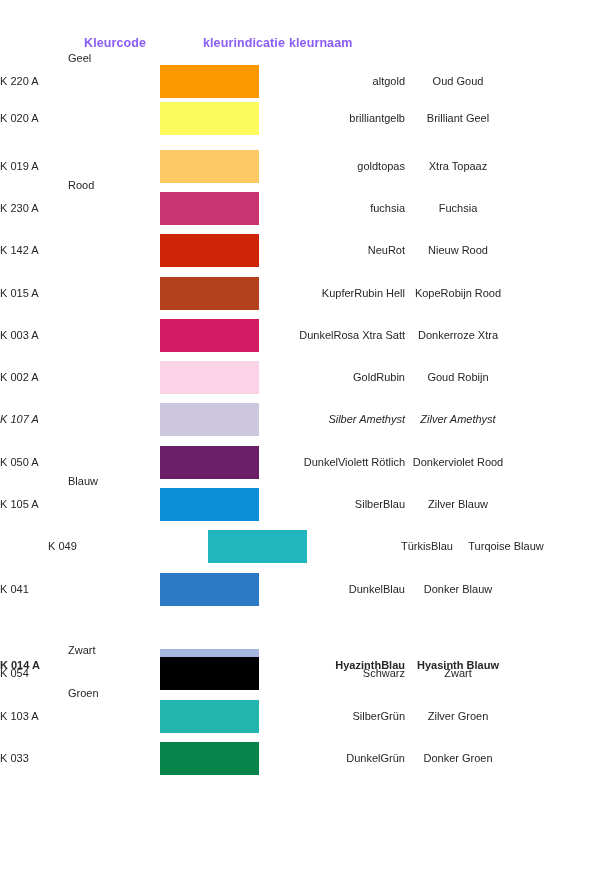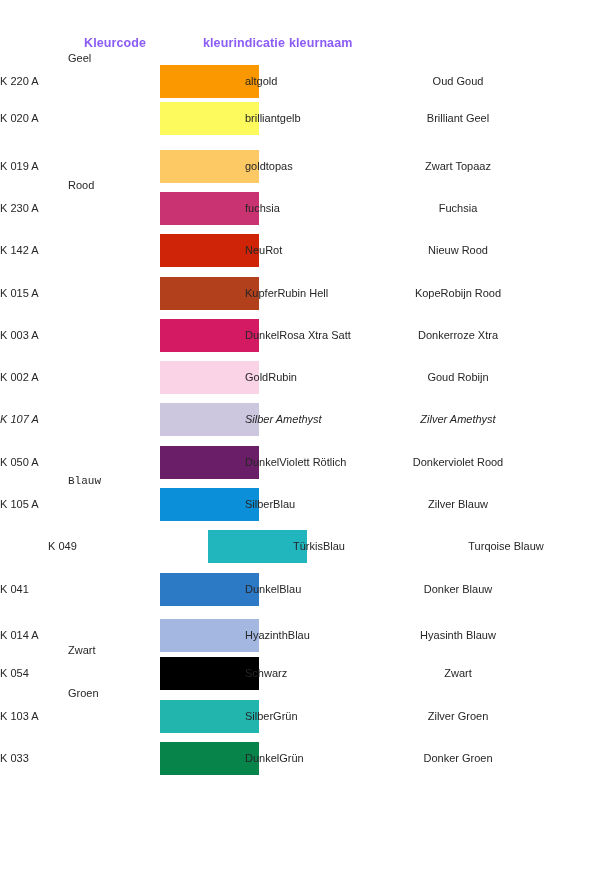--- a/index.html
+++ b/index.html
@@ -74,21 +74,21 @@
     left: 160px;
     top: 0;
     width: 99px;
     height: 33px;
   }
   .cell-de {
     position: absolute;
     left: 245px;
     top: 10px;
     width: 160px;
-    text-align: left;
+    text-align: right;
     font-size: 11px;
     color: #262626;
     white-space: nowrap;
   }
   .cell-nl {
     position: absolute;
     left: 378px;
     top: 10px;
     width: 160px;
     text-align: center;
@@ -119,21 +119,21 @@
       <div class="row" style="top: 102px;">
         <span class="cell-code">K 020 A</span>
         <div class="swatch" style="background: rgb(253, 250, 94);"></div>
         <span class="cell-de">brilliantgelb</span>
         <span class="cell-nl">Brilliant Geel</span>
       </div>
       <div class="row" style="top: 149.6px;">
         <span class="cell-code">K 019 A</span>
         <div class="swatch" style="background: rgb(253, 201, 100);"></div>
         <span class="cell-de">goldtopas</span>
-        <span class="cell-nl">Zwart Topaaz</span>
+        <span class="cell-nl">Xtra Topaaz</span>
       </div>
       <div class="group-label" style="top: 178.9px;">Rood</div>
       <div class="row" style="top: 191.9px;">
         <span class="cell-code">K 230 A</span>
         <div class="swatch" style="background: rgb(201, 51, 113);"></div>
         <span class="cell-de">fuchsia</span>
         <span class="cell-nl">Fuchsia</span>
       </div>
       <div class="row" style="top: 234.2px;">
         <span class="cell-code">K 142 A</span>
@@ -164,40 +164,40 @@
         <div class="swatch" style="background: rgb(204, 198, 223);"></div>
         <span class="cell-de">Silber Amethyst</span>
         <span class="cell-nl">Zilver Amethyst</span>
       </div>
       <div class="row" style="top: 445.7px;">
         <span class="cell-code">K 050 A</span>
         <div class="swatch" style="background: rgb(107, 30, 104);"></div>
         <span class="cell-de">DunkelViolett Rötlich</span>
         <span class="cell-nl">Donkerviolet Rood</span>
       </div>
-      <div class="group-label" style="top: 475px; font-family: Liberation Mono, monospace;">Blauw</div>
+      <div class="group-label" style="top: 475px;">Blauw</div>
       <div class="row" style="top: 488px;">
         <span class="cell-code">K 105 A</span>
         <div class="swatch" style="background: rgb(11, 143, 216);"></div>
         <span class="cell-de">SilberBlau</span>
         <span class="cell-nl">Zilver Blauw</span>
       </div>
       <div class="row" style="top: 530.3px; margin-left: 48px;">
         <span class="cell-code">K 049</span>
         <div class="swatch" style="background: rgb(33, 181, 189);"></div>
         <span class="cell-de">TürkisBlau</span>
         <span class="cell-nl">Turqoise Blauw</span>
       </div>
       <div class="row" style="top: 572.6px;">
         <span class="cell-code">K 041</span>
         <div class="swatch" style="background: rgb(44, 121, 198);"></div>
         <span class="cell-de">DunkelBlau</span>
         <span class="cell-nl">Donker Blauw</span>
       </div>
-      <div class="row" style="top: 619px;">
+      <div class="row" style="top: 649px; font-weight: bold;">
         <span class="cell-code">K 014 A</span>
         <div class="swatch" style="background: rgb(163, 183, 224);"></div>
         <span class="cell-de">HyazinthBlau</span>
         <span class="cell-nl">Hyasinth Blauw</span>
       </div>
       <div class="group-label" style="top: 644.2px;">Zwart</div>
       <div class="row" style="top: 657.2px;">
         <span class="cell-code">K 054</span>
         <div class="swatch" style="background: rgb(0, 0, 0);"></div>
         <span class="cell-de">Schwarz</span>

